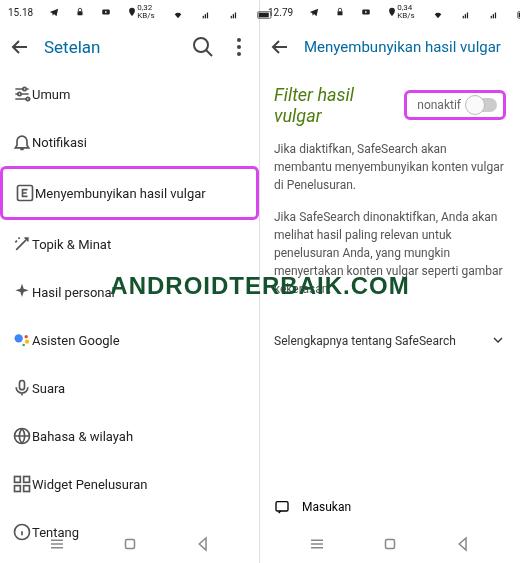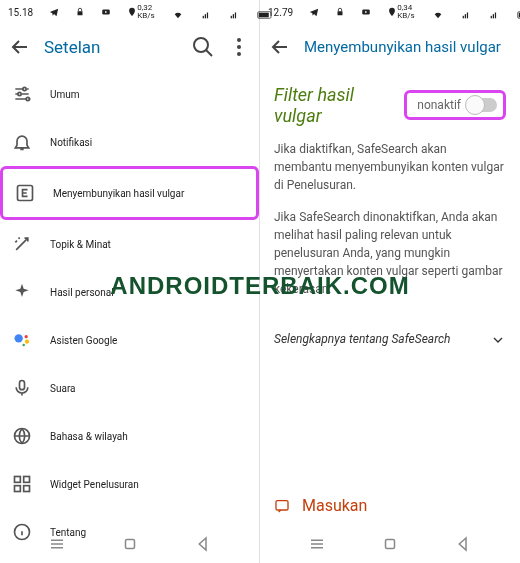--- a/index.html
+++ b/index.html
@@ -9,33 +9,33 @@
 .pane-left { border-right: 1px solid #e0e0e0; }
 .statusbar { display: flex; justify-content: space-between; align-items: center; padding: 4px 8px; font-size: 10px; color: #222; min-height: 18px; }
 .status-left { display: flex; align-items: center; gap: 16px; }
 .status-right { display: flex; align-items: flex-end; gap: 18px; }
 .status-icon { width: 10px; height: 10px; display: inline-block; }
 .appbar { display: flex; align-items: center; padding: 10px 8px; gap: 12px; min-height: 46px; }
 .appbar .title { font-size: 17px; color: #0369a1; flex: 1; }
 .appbar .title-sm { font-size: 15px; }
 .iconbtn { width: 24px; height: 24px; display: flex; align-items: center; justify-content: center; background: none; border: none; cursor: pointer; color: #444; }
 .list { flex: 1; overflow: hidden; }
-.item { display: flex; align-items: center; padding: 14px 12px; gap: 18px; font-size: 10px; color: #222; cursor: pointer; }
+.item { display: flex; align-items: center; padding: 14px 12px; gap: 0; font-size: 13px; color: #222; cursor: pointer; }
 .item .icon { width: 20px; height: 20px; display: flex; align-items: center; justify-content: center; flex-shrink: 0; color: #555; }
 .highlight-red { border: 3px solid #d946ef; border-radius: 6px; }
 .content { padding: 14px 14px 6px 14px; }
 .filter-row { display: flex; align-items: center; justify-content: space-between; margin-bottom: 14px; }
 .filter-title { font-size: 18px; color: #4d7c0f; font-style: italic; }
 .toggle-wrap { display: flex; align-items: center; gap: 6px; padding: 5px 6px 5px 10px; }
 .toggle-label { font-size: 12px; color: #666; }
 .switch { width: 30px; height: 14px; background: #ccc; border-radius: 10px; position: relative; }
 .switch::after { content: ''; position: absolute; width: 18px; height: 18px; background: #fafafa; border: 1px solid #bbb; border-radius: 50%; top: -3px; left: -2px; }
 .body-text { font-size: 12px; color: #555; line-height: 1.5; margin-bottom: 14px; }
-.expand-row { display: flex; align-items: flex-start; justify-content: space-between; padding: 14px; font-size: 12px; color: #333; cursor: pointer; font-style: italic; }
-.feedback-row { display: flex; align-items: center; gap: 12px; padding: 12px 14px; font-size: 16px; color: #c2410c; position: absolute; bottom: 36px; left: 0; right: 0; }
+.expand-row { display: flex; align-items: flex-end; justify-content: space-between; padding: 14px; font-size: 12px; color: #333; cursor: pointer; }
+.feedback-row { display: flex; align-items: center; gap: 12px; padding: 12px 14px; font-size: 12px; color: #000000; position: absolute; bottom: 36px; left: 0; right: 0; }
 .navbar { position: absolute; bottom: 4px; left: 0; right: 0; display: flex; justify-content: space-around; align-items: center; padding: 6px 20px; }
 .navbtn { width: 18px; height: 18px; display: flex; align-items: center; justify-content: center; color: #888; }
 .watermark { position: absolute; top: 272px; left: 0; right: 0; text-align: center; font-size: 24px; font-weight: 700; color: #14532d; letter-spacing: 1px; pointer-events: none; z-index: 10; font-family: Arial, sans-serif; }
 svg { width: 100%; height: 100%; }
 </style>
 </head>
 <body>
 
 <div class="container">
 

